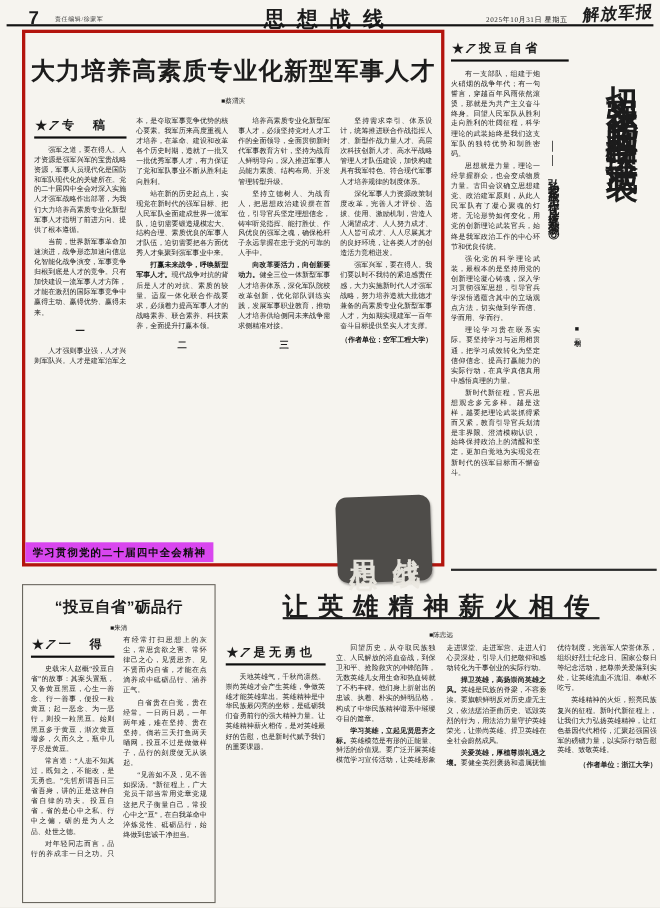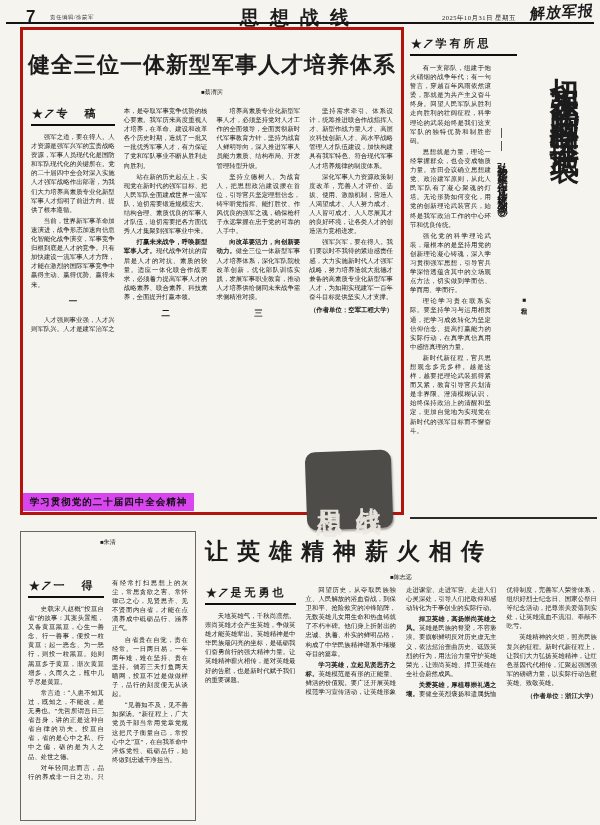--- a/index.html
+++ b/index.html
@@ -59,41 +59,41 @@
 
   
   .left-box{position:absolute;left:20px;top:531px;width:174px;height:288px;
         border:1px solid #6a675f;background:#f7f5f0;}
   .lb-title{margin-top:11px;text-align:center;font:bold 14px "Liberation Sans",sans-serif;letter-spacing:.5px;}
   .lb-byline{text-align:center;font-size:6px;margin-top:6px;}
   .lb-cols{position:absolute;left:7px;right:7px;top:46px;bottom:5px;column-count:2;column-gap:8px;}
 
   
   .bottom-art{position:absolute;left:205px;top:531px;width:392px;height:291px;}
-  .ba-title{font:bold 23px "Liberation Sans",sans-serif;
-        letter-spacing:9px;margin-top:5px;white-space:nowrap;}
+  .ba-title{text-align:center;font:bold 23px "Liberation Sans",sans-serif;
+        letter-spacing:9px;margin-top:5px;white-space:nowrap;text-decoration:underline;}
   .ba-byline{text-align:center;font-size:6px;margin-top:6px;}
   .ba-cols{position:absolute;left:0;right:0;top:54px;bottom:0;column-count:4;column-gap:10px;}
 </style>
 </head>
 <body>
 
 <div class="page">
 
   <div>
     <div class="pageno">7</div>
     <div class="editor">责任编辑/徐蒙军</div>
     <div class="section-title">思想战线</div>
     <div class="dateline">2025年10月31日 星期五</div>
     <div class="masthead">解放军报</div>
     <div class="header-rule"></div>
   </div>
 
   <div class="main-box">
-    <div class="main-title">健全三位一体新型军事人才培养体系</div>
+    <div class="main-title">大力培养高素质专业化新型军事人才</div>
     <div class="main-byline">■蔡渭滨</div>
     <div class="main-cols colflow">
         <div class="blk-kicker">
           <span class="star">★</span>
           <span class="seven">7</span>
           <span class="klabel">专　稿</span>
         </div>
         <div class="blk-p">强军之道，要在得人。人才资源是强军兴军的宝贵战略资源，军事人员现代化是国防和军队现代化的关键所在。党的二十届四中全会对深入实施人才强军战略作出部署，为我们大力培养高素质专业化新型军事人才指明了前进方向、提供了根本遵循。</div>
         <div class="blk-p">当前，世界新军事革命加速演进，战争形态加速向信息化智能化战争演变，军事竞争归根到底是人才的竞争。只有加快建设一流军事人才方阵，才能在激烈的国际军事竞争中赢得主动、赢得优势、赢得未来。</div>
         <div class="blk-h">一</div>
@@ -114,36 +114,37 @@
     <div class="seal">
       <span>思想</span>
       <span>战线</span>
     </div>
   </div>
 
   <div class="right-strip">
     <div class="kicker-standalone">
       <span class="star">★</span>
       <span class="seven">7</span>
-      <span class="klabel">学有所思</span>
+      <span class="klabel">投豆自省</span>
     </div>
     <div class="rs-body colflow">
         <div class="blk-p">有一支部队，组建于炮火硝烟的战争年代；有一句誓言，穿越百年风雨依然滚烫，那就是为共产主义奋斗终身。回望人民军队从胜利走向胜利的壮阔征程，科学理论的武装始终是我们这支军队的独特优势和制胜密码。</div>
         <div class="blk-p">思想就是力量，理论一经掌握群众，也会变成物质力量。古田会议确立思想建党、政治建军原则，从此人民军队有了凝心聚魂的灯塔。无论形势如何变化，用党的创新理论武装官兵，始终是我军政治工作的中心环节和优良传统。</div>
         <div class="blk-p">强化党的科学理论武装，最根本的是坚持用党的创新理论凝心铸魂，深入学习贯彻强军思想，引导官兵学深悟透蕴含其中的立场观点方法，切实做到学而信、学而用、学而行。</div>
         <div class="blk-p">理论学习贵在联系实际。要坚持学习与运用相贯通，把学习成效转化为坚定信仰信念、提高打赢能力的实际行动，在真学真信真用中感悟真理的力量。</div>
         <div class="blk-p">新时代新征程，官兵思想观念多元多样。越是这样，越要把理论武装抓得紧而又紧，教育引导官兵划清是非界限、澄清模糊认识，始终保持政治上的清醒和坚定，更加自觉地为实现党在新时代的强军目标而不懈奋斗。</div>
       </div>
     <div class="rs-sub">——弘扬我军政治工作优良传统系列谈⑤</div>
     <div class="rs-byline">■云利孝</div>
     <div class="rs-title">切实强化党的科学理论武装</div>
   </div>
   <div class="rs-rule"></div>
 
   <div class="left-box">
+    <div class="lb-title">“投豆自省”砺品行</div>
     <div class="lb-byline">■朱清</div>
     <div class="lb-cols colflow">
         <div class="blk-kicker">
           <span class="star">★</span>
           <span class="seven">7</span>
           <span class="klabel">一　得</span>
         </div>
         <div class="blk-p">史载宋人赵概“投豆自省”的故事：其案头置瓶，又备黄豆黑豆，心生一善念、行一善事，便投一粒黄豆；起一恶念、为一恶行，则投一粒黑豆。始则黑豆多于黄豆，渐次黄豆增多，久而久之，瓶中几乎尽是黄豆。</div>
         <div class="blk-p">常言道：“人患不知其过，既知之，不能改，是无勇也。”先哲所谓吾日三省吾身，讲的正是这种自省自律的功夫。投豆自省，省的是心中之私、行中之偏，砺的是为人之品、处世之德。</div>
         <div class="blk-p">对年轻同志而言，品行的养成非一日之功。只有经常打扫思想上的灰尘，常思贪欲之害、常怀律己之心，见贤思齐、见不贤而内自省，才能在点滴养成中砥砺品行、涵养正气。</div>

